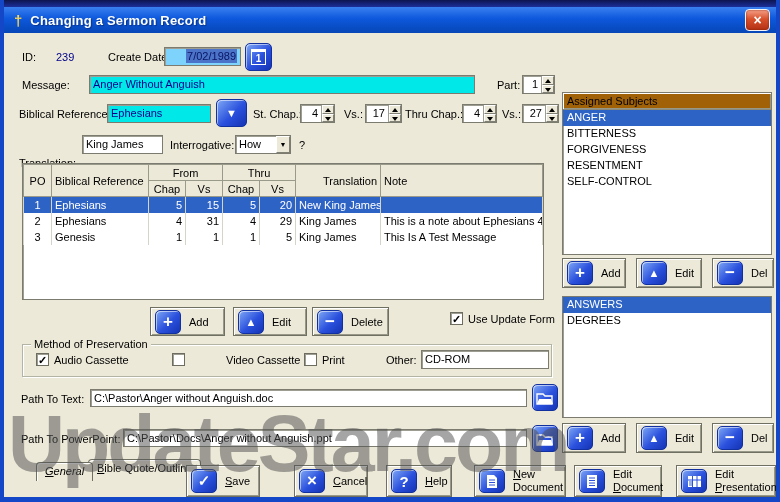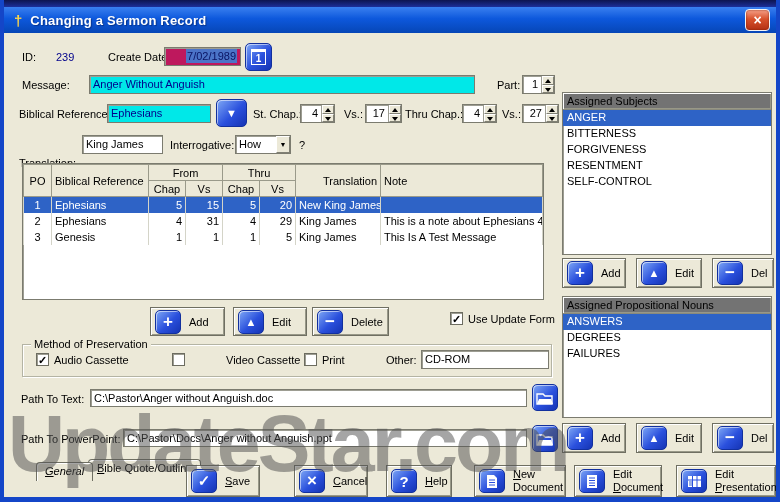--- a/index.html
+++ b/index.html
@@ -13,21 +13,21 @@
   .ttext{color:#fff;font-weight:bold;font-size:13px;text-shadow:1px 1px 1px #06348e;letter-spacing:.2px;}
   .closebtn{position:absolute;right:6px;top:2px;width:25px;height:22px;border:1px solid #f4f4f4;border-radius:4px;
     background:linear-gradient(#f5a088,#d8512c 45%,#b33013);color:#fff;font-weight:bold;font-size:14px;
     display:flex;align-items:center;justify-content:center;box-shadow:inset 0 0 2px #7e1c05;}
   .body{position:absolute;top:33px;left:0;width:772px;height:464px;background:#ece9d8;}
   .lbl{position:absolute;font-size:11px;color:#000;white-space:nowrap;}
   .navy{color:#00008b;}
   .field{position:absolute;background:#fff;border:1px solid #7b7b6f;box-shadow:inset 1px 1px 0 #9d9d92;
     font-size:11px;color:#000;padding:2px 3px 0 3px;white-space:nowrap;overflow:hidden;}
   .cyan{background:#00e8e8;color:#00008b;}
-  .yellow{background:#be185d;}
+  .yellow{background:#7dd3fc;}
   .sel-text{background:#4b74c8;color:#0a1463;padding:1px 1px;}
   .glyph{display:inline-flex;align-items:center;justify-content:center;
     background:linear-gradient(135deg,#7fa8f5,#2a50dd 55%,#1534b4);border:1px solid #12309e;border-radius:5px;
     color:#fff;font-weight:bold;box-shadow:inset 1px 1px 0 rgba(255,255,255,.55);}
   .gbtn{position:absolute;background:#ece9d8;border:1px solid #6f6f62;
     box-shadow:inset 1px 1px 0 #fff,inset -1px -1px 0 #989888;display:flex;align-items:center;
     font-size:11px;color:#000;padding:2px 4px;cursor:default;}
   .gbtn .glyph{width:26px;height:24px;margin-right:8px;flex:none;font-size:17px;}
   .spin{position:absolute;background:#fff;border:1px solid #7b7b6f;box-shadow:inset 1px 1px 0 #9d9d92;display:flex;}
   .spinval{flex:1;font-size:11px;text-align:right;padding:2px 3px 0 0;}
@@ -40,21 +40,21 @@
   .reftable{position:absolute;left:18px;top:130px;width:522px;height:137px;background:#fff;border:1px solid #7b7b6f;box-shadow:inset 1px 1px 0 #9d9d92;}
   table{border-collapse:collapse;width:100%;table-layout:fixed;}
   th{background:#ece9d8;border:1px solid #9a9a8a;font-size:11px;font-weight:normal;height:16px;padding:0 3px;}
   td{font-size:11px;height:16px;padding:0 3px;border-left:1px solid #d4d4c8;border-right:1px solid #d4d4c8;white-space:nowrap;overflow:hidden;}
   tr.sel td{background:#2e63c6;color:#fff;}
   td.num{text-align:right;}
   td.ctr{text-align:center;}
   .groupbox{position:absolute;border:1px solid #b4b4a4;box-shadow:inset 1px 1px 0 #fff, 1px 1px 0 #fff;}
   .gb-label{position:absolute;background:#ece9d8;font-size:11px;padding:0 3px;}
   .listwrap{position:absolute;background:#fff;border:1px solid #7b7b6f;box-shadow:inset 1px 1px 0 #9d9d92;}
-  .listheader{background:#737373;border-bottom:1px solid #8a8a7c;box-shadow:inset 1px 1px 0 #fff,inset -1px -1px 0 #989888;
+  .listheader{background:#a16207;border-bottom:1px solid #8a8a7c;box-shadow:inset 1px 1px 0 #fff,inset -1px -1px 0 #989888;
     font-size:11px;height:17px;padding:2px 0 0 4px;}
   .li{font-size:11px;height:16px;padding:1px 0 8px 4px;color:#000;white-space:nowrap;}
   .li.sel{background:#2e63c6;color:#fff;}
   .tab{position:absolute;background:#ece9d8;border:1px solid #6f6f62;border-bottom:none;border-radius:4px 4px 0 0;
     font-size:11px;padding:2px 8px 0 8px;height:19px;box-shadow:inset 1px 1px 0 #fff;margin-left:24px;}
   .watermark{position:absolute;left:4px;top:398px;font-size:79px;font-weight:bold;letter-spacing:-3px;
     color:rgba(82,82,82,.52);z-index:40;white-space:nowrap;pointer-events:none;}
   .twoline{line-height:13px;font-size:11px;}
   svg{display:block;}
 </style>
@@ -320,24 +320,22 @@
     <div class="gbtn" style="left:632px;top:225px;width:66px;height:30px;">
       <span class="glyph" style="font-size:11px;">▲</span>
       <span>Edit</span>
     </div>
     <div class="gbtn" style="left:708px;top:225px;width:62px;height:30px;">
       <span class="glyph">−</span>
       <span>Del</span>
     </div>
 
     <div class="listwrap" style="left:558px;top:263px;width:210px;height:122px;">
-      <div class="listheader">Assigned Propositional Nouns</div>
       <div class="li sel">ANSWERS</div>
       <div class="li">DEGREES</div>
-      <div class="li">FAILURES</div>
     </div>
     <div class="gbtn" style="left:558px;top:390px;width:64px;height:30px;">
       <span class="glyph">+</span>
       <span>Add</span>
     </div>
     <div class="gbtn" style="left:632px;top:390px;width:66px;height:30px;">
       <span class="glyph" style="font-size:11px;">▲</span>
       <span>Edit</span>
     </div>
     <div class="gbtn" style="left:708px;top:390px;width:62px;height:30px;">

